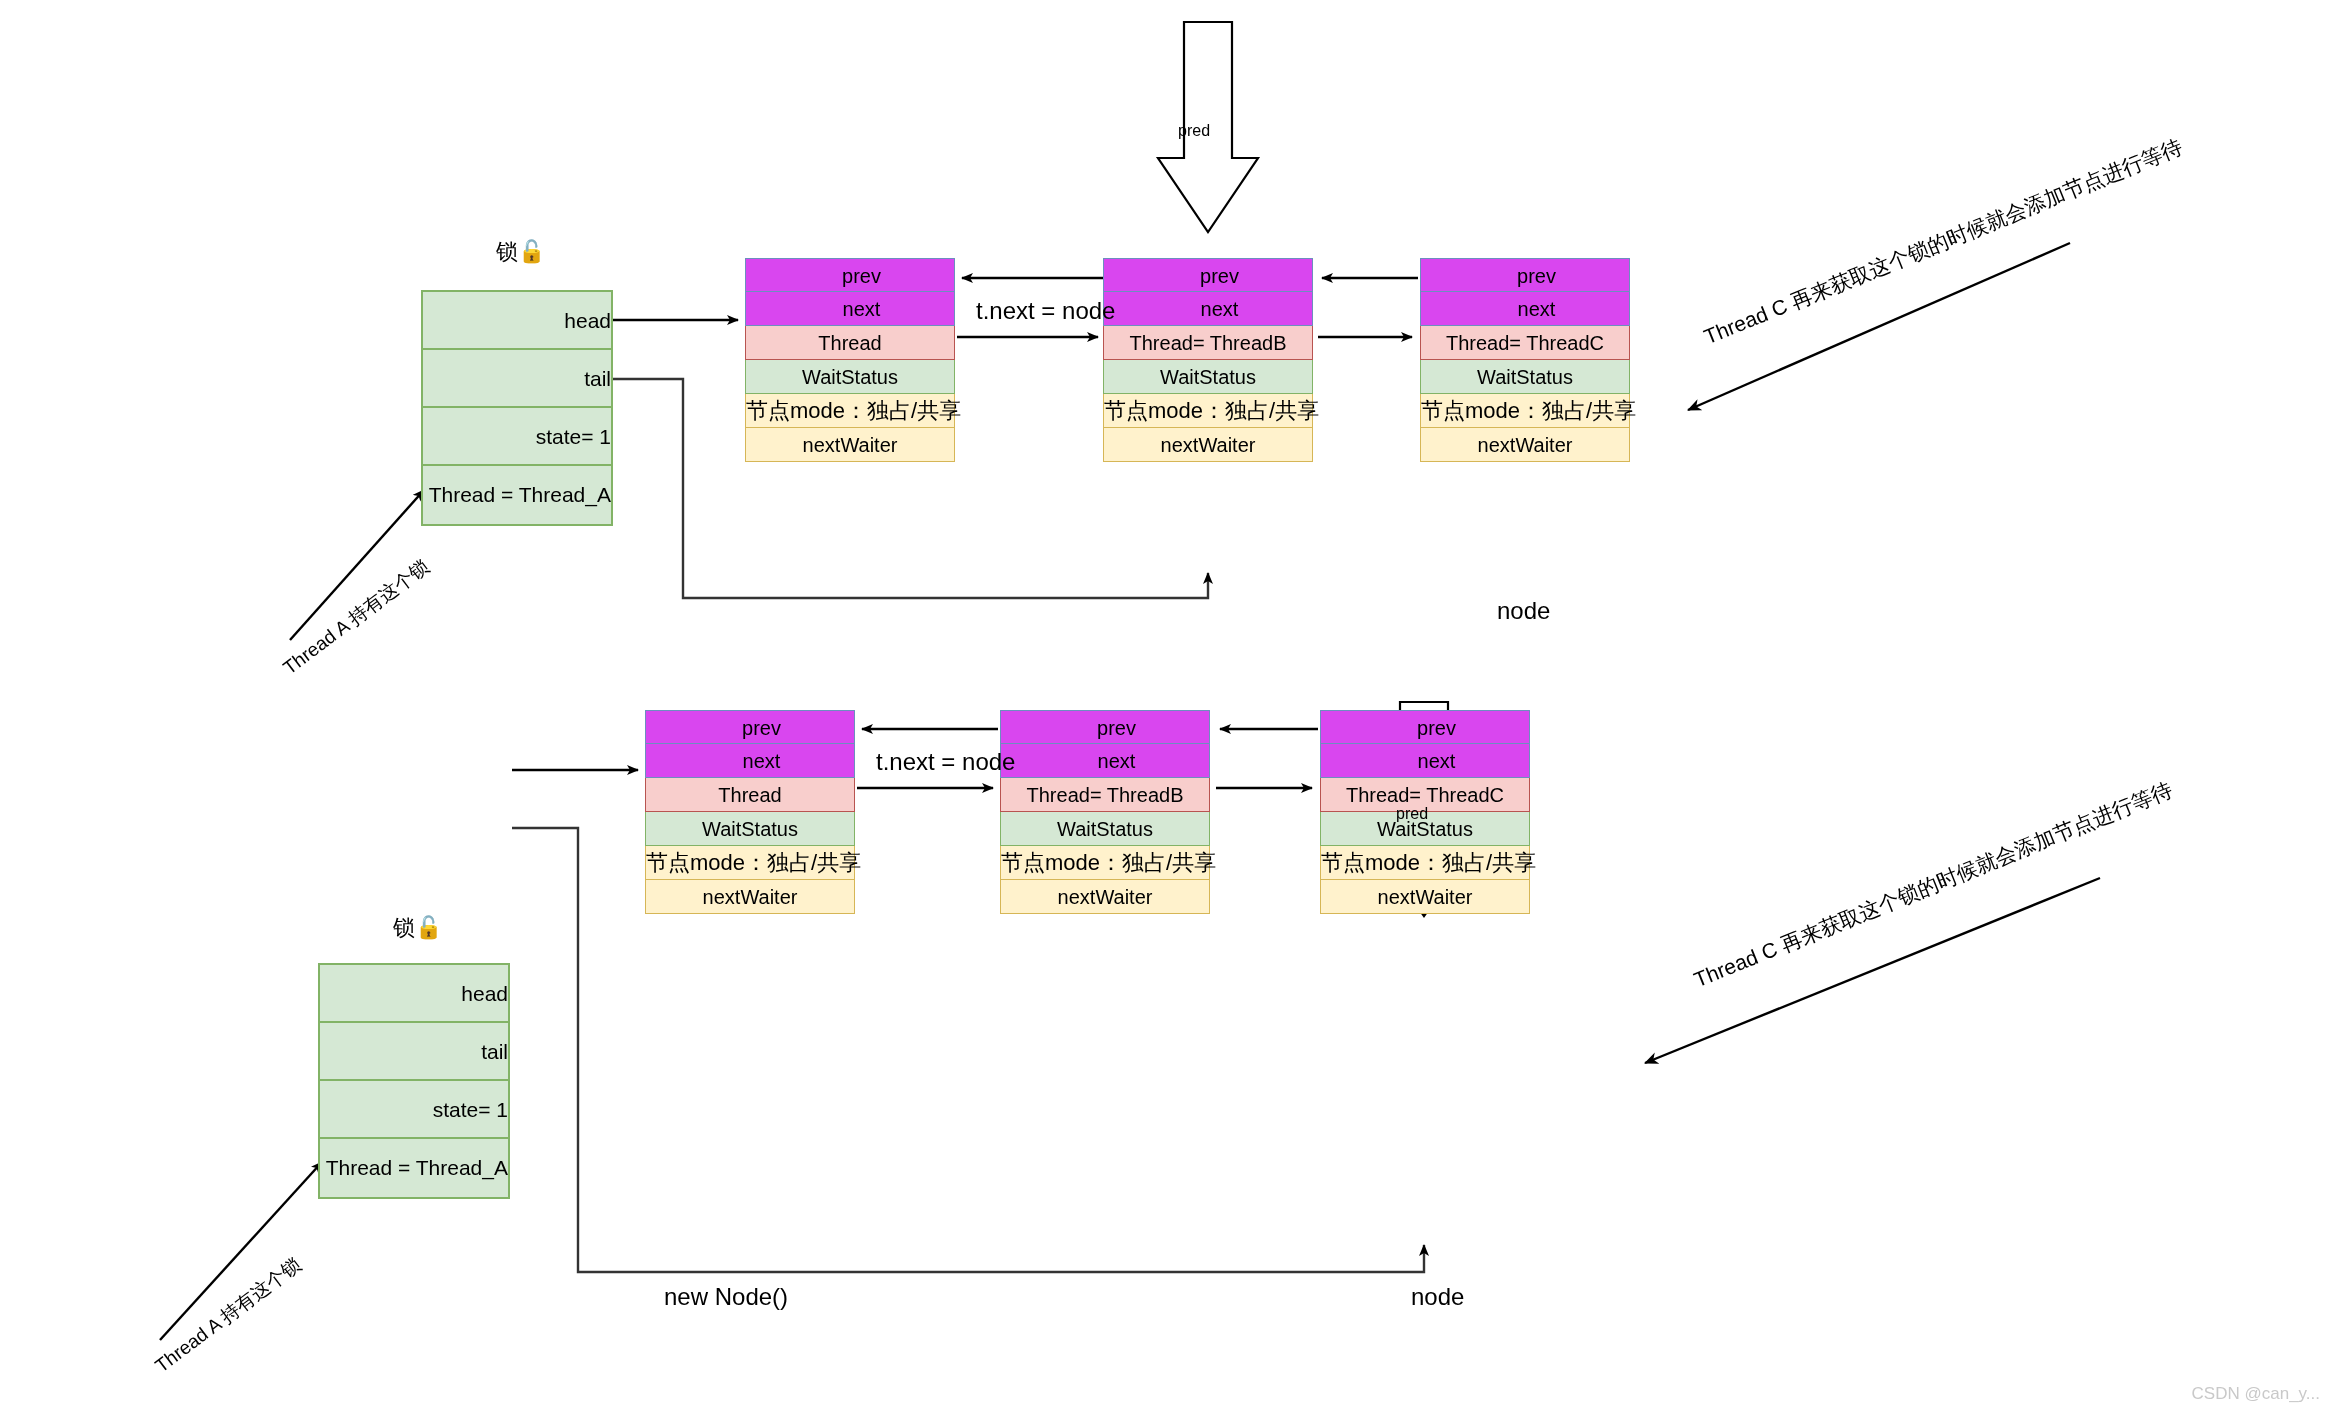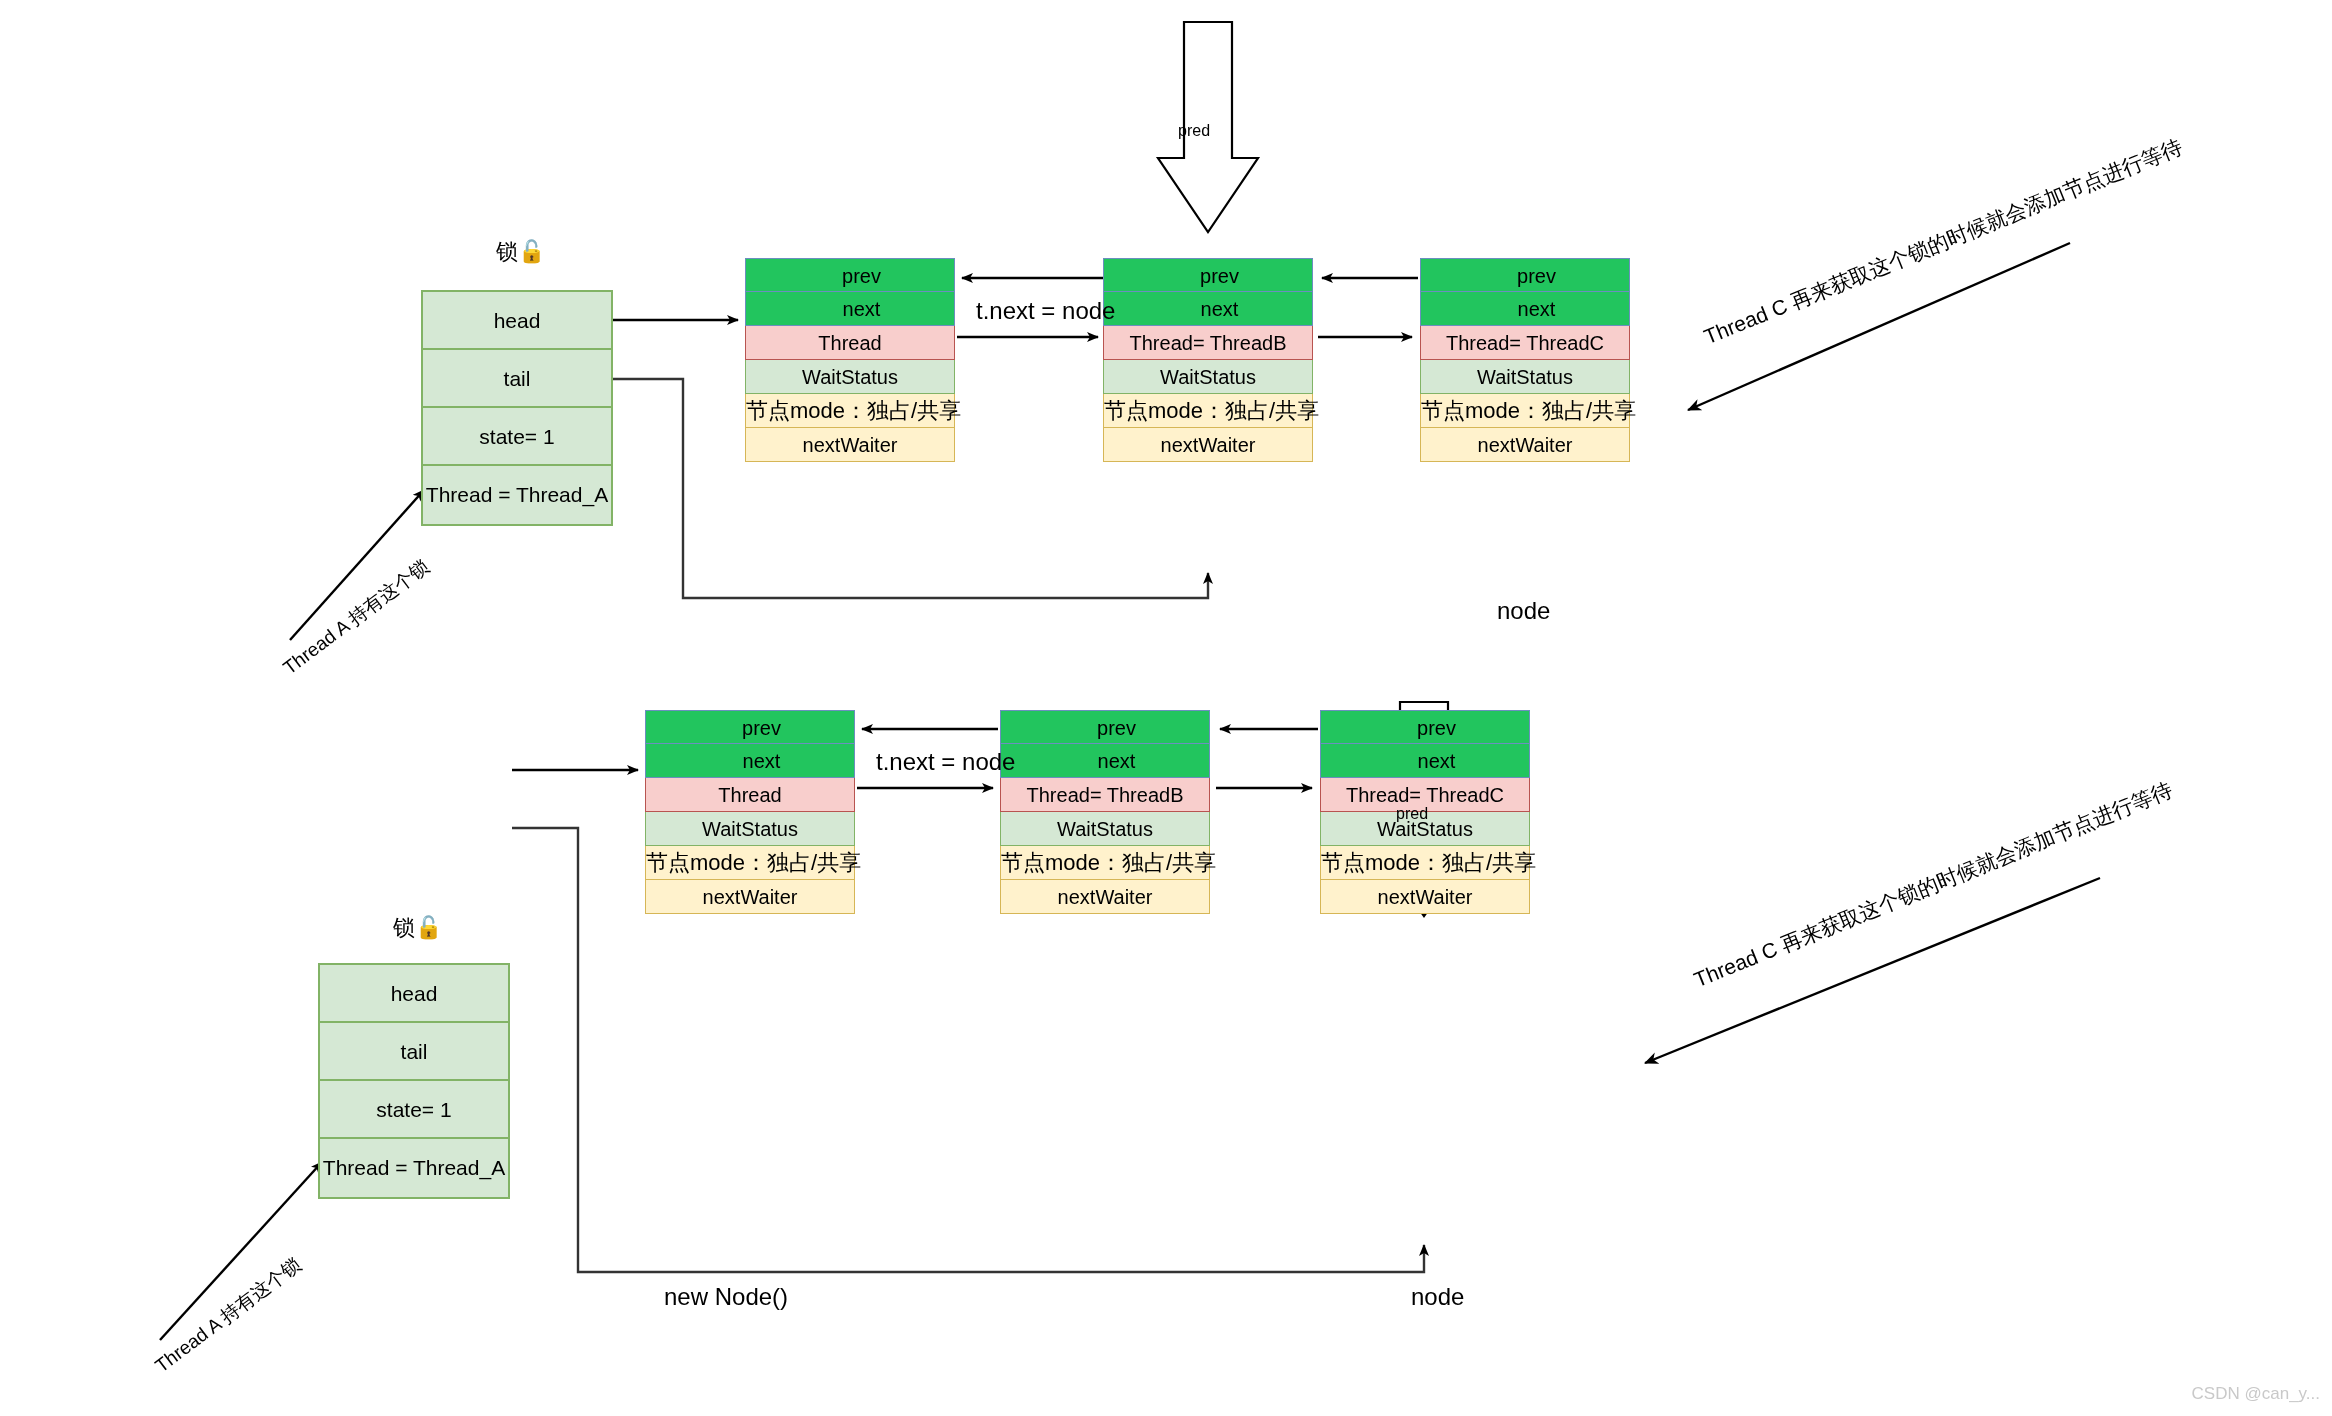--- a/index.html
+++ b/index.html
@@ -26,21 +26,21 @@
   .lock-box {
     position: absolute;
     width: 192px;
     border: 2px solid #82b366;
     box-sizing: border-box;
     background: #d5e8d4;
   }
   .lock-row {
     height: 58px;
     line-height: 58px;
-    text-align: center;
+    text-align: right;
     font-size: 21px;
     color: #000;
     border-bottom: 2px solid #82b366;
     box-sizing: border-box;
     white-space: nowrap;
   }
   .lock-row:last-child { border-bottom: none; }
 
   .node {
     position: absolute;
@@ -50,21 +50,21 @@
   .node-row {
     height: 34px;
     line-height: 34px;
     text-align: center;
     font-size: 20px;
     color: #000;
     box-sizing: border-box;
     white-space: nowrap;
   }
   .r-prev, .r-next {
-    background: #22c55e;
+    background: #d946ef;
     border: 1px solid #6c8ebf;
     padding-left: 23px;
   }
   .r-next { border-top: none; }
   .r-thread {
     background: #f8cecc;
     border: 1px solid #b85450;
     border-top: none;
   }
   .r-wait {

